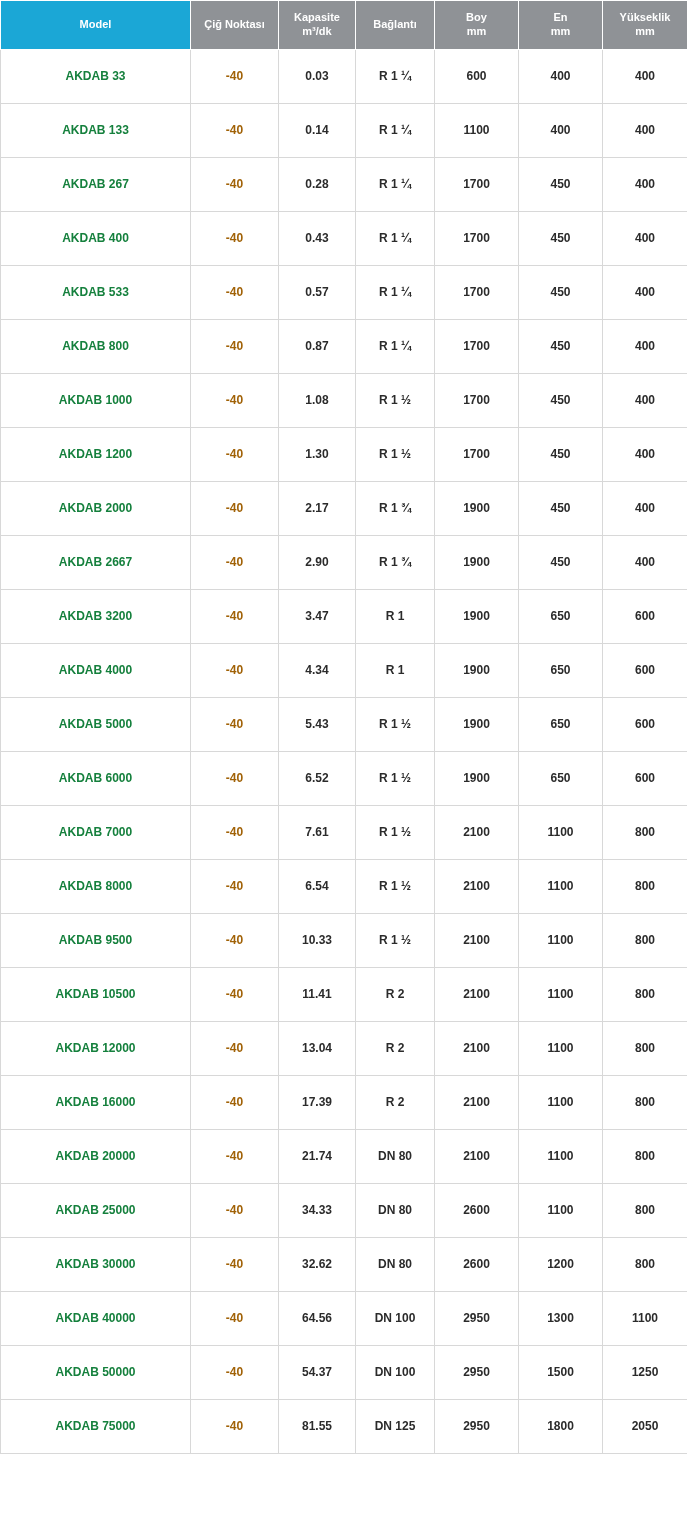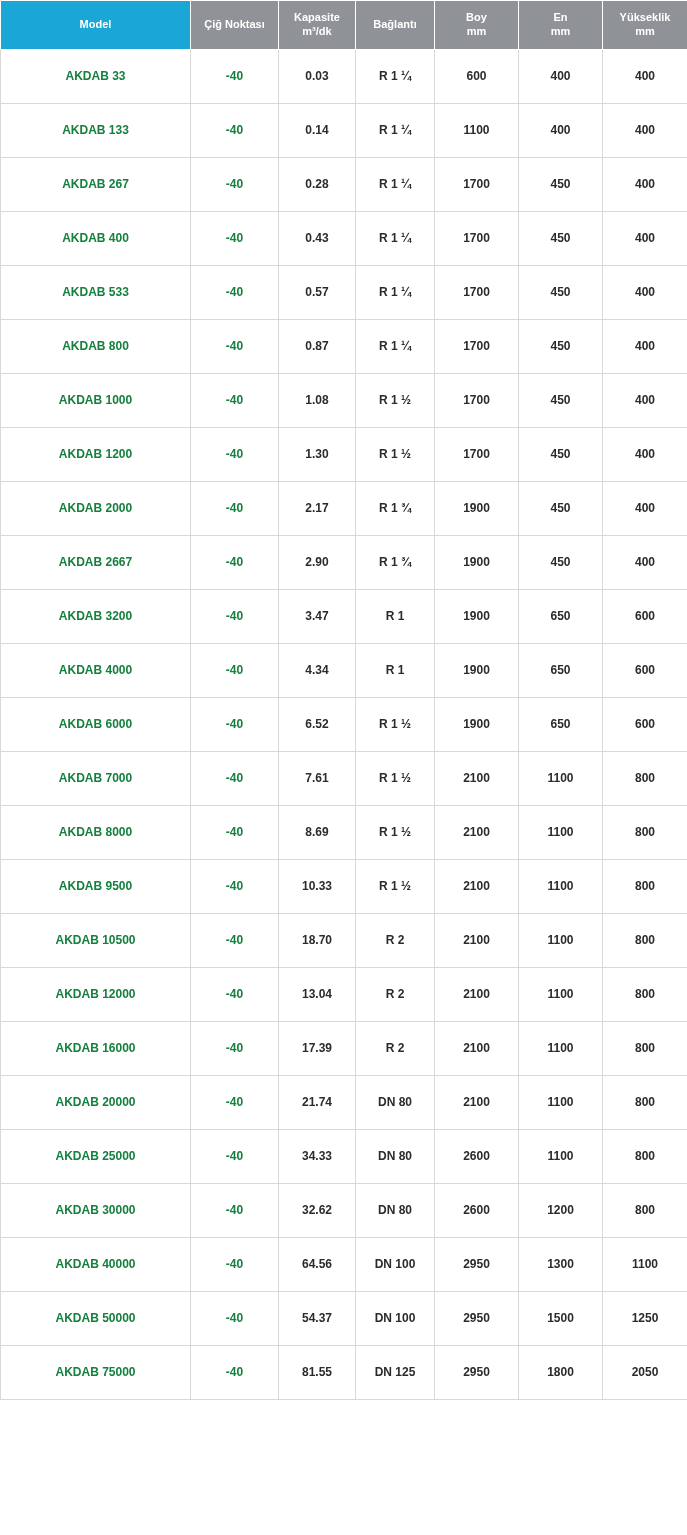--- a/index.html
+++ b/index.html
@@ -41,21 +41,21 @@
     color: #1b3a7a;
     height: 54px;
     box-sizing: border-box;
     border: 1px solid #d8d8d8;
     background: #ffffff;
   }
   #spec-table td.c-model {
     color: #15803d;
   }
   #spec-table td.c-data {
-    color: #15803d;
+    color: #a16207;
   }
   #spec-table td.c-val {
     color: #2b2b2b;
   }
   .hline1 { display: block; }
   .hline2 { display: block; font-weight: bold; }
   col.w-model { width: 190px; }
   col.w-cig { width: 88px; }
   col.w-kap { width: 77px; }
   col.w-bag { width: 79px; }
@@ -208,59 +208,68 @@
       <tr>
         <td class="c-model">AKDAB 4000</td>
         <td class="c-data">-40</td>
         <td class="c-val">4.34</td>
         <td class="c-val">R 1</td>
         <td class="c-val">1900</td>
         <td class="c-val">650</td>
         <td class="c-val">600</td>
       </tr>
       <tr>
+        <td class="c-model">AKDAB 5000</td>
+        <td class="c-data">-40</td>
+        <td class="c-val">5.43</td>
+        <td class="c-val">R 1 ½</td>
+        <td class="c-val">1900</td>
+        <td class="c-val">650</td>
+        <td class="c-val">600</td>
+      </tr>
+      <tr>
         <td class="c-model">AKDAB 6000</td>
         <td class="c-data">-40</td>
         <td class="c-val">6.52</td>
         <td class="c-val">R 1 ½</td>
         <td class="c-val">1900</td>
         <td class="c-val">650</td>
         <td class="c-val">600</td>
       </tr>
       <tr>
         <td class="c-model">AKDAB 7000</td>
         <td class="c-data">-40</td>
         <td class="c-val">7.61</td>
         <td class="c-val">R 1 ½</td>
         <td class="c-val">2100</td>
         <td class="c-val">1100</td>
         <td class="c-val">800</td>
       </tr>
       <tr>
         <td class="c-model">AKDAB 8000</td>
         <td class="c-data">-40</td>
-        <td class="c-val">8.69</td>
+        <td class="c-val">6.54</td>
         <td class="c-val">R 1 ½</td>
         <td class="c-val">2100</td>
         <td class="c-val">1100</td>
         <td class="c-val">800</td>
       </tr>
       <tr>
         <td class="c-model">AKDAB 9500</td>
         <td class="c-data">-40</td>
         <td class="c-val">10.33</td>
         <td class="c-val">R 1 ½</td>
         <td class="c-val">2100</td>
         <td class="c-val">1100</td>
         <td class="c-val">800</td>
       </tr>
       <tr>
         <td class="c-model">AKDAB 10500</td>
         <td class="c-data">-40</td>
-        <td class="c-val">18.70</td>
+        <td class="c-val">11.41</td>
         <td class="c-val">R 2</td>
         <td class="c-val">2100</td>
         <td class="c-val">1100</td>
         <td class="c-val">800</td>
       </tr>
       <tr>
         <td class="c-model">AKDAB 12000</td>
         <td class="c-data">-40</td>
         <td class="c-val">13.04</td>
         <td class="c-val">R 2</td>

